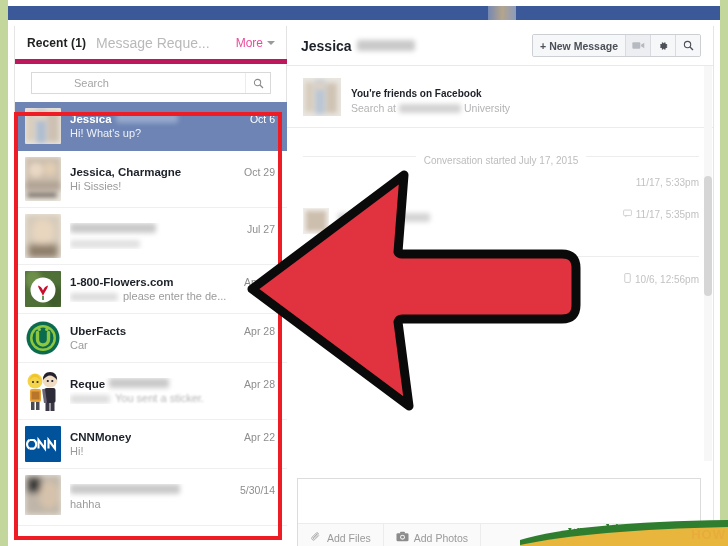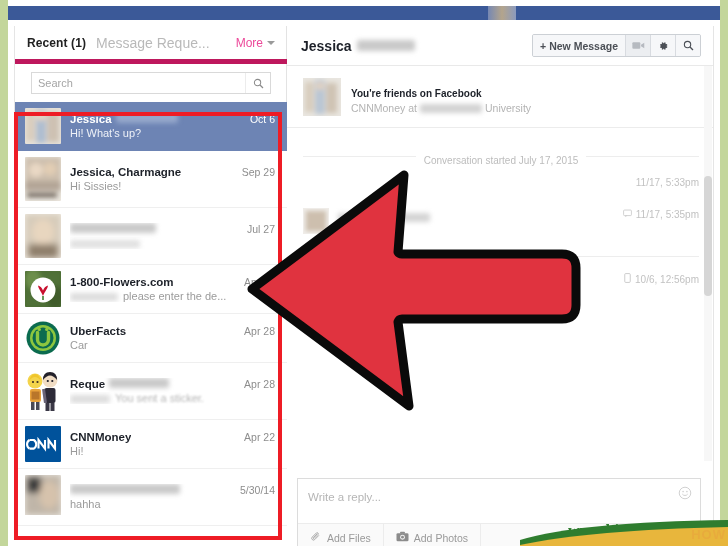--- a/index.html
+++ b/index.html
@@ -127,20 +127,21 @@
     box-sizing: border-box;
   }
   .search-box {
     flex: 1;
     height: 22px;
     border: 1px solid #d9d9d9;
     background: #fff;
     display: flex;
     align-items: center;
     box-sizing: border-box;
+    padding-left: 36px;
   }
   .search-box input {
     flex: 1;
     border: none;
     outline: none;
     font-family: "Liberation Sans", sans-serif;
     font-size: 11px;
     color: #555;
     padding: 0 6px;
     background: transparent;
@@ -595,21 +596,21 @@
                 </g>
         <defs>
                   <filter id="f2">
                     <feGaussianBlur stdDeviation="2.8"></feGaussianBlur>
                   </filter>
                 </defs>
               </svg></div>
             <div class="conv-body">
               <div class="conv-line1">
                 <span class="conv-name">Jessica, Charmagne</span>
-                <span class="conv-date" style="margin-left: auto;">Sep 29</span>
+                <span class="conv-date" style="margin-left: auto;">Oct 29</span>
               </div>
               <div class="conv-snip">Hi Sissies!</div>
             </div>
           </div>
           <div class="conv-row tall">
             <div class="av" style="height: 44px; flex-basis: 36px;"><svg width="36" height="44" viewBox="0 0 36 44">
                 <rect width="36" height="44" fill="#efeae1"></rect>
         <g filter="url(#f3)">
                   <rect x="0" y="0" width="36" height="44" fill="#d6cbba"></rect>
         <ellipse cx="18" cy="18" rx="11" ry="13" fill="#e8d6bf"></ellipse>
@@ -793,21 +794,21 @@
               <defs>
                   <filter id="bl1">
                     <feGaussianBlur stdDeviation="2.4"></feGaussianBlur>
                   </filter>
                 </defs>
             </svg>
           </div>
           <div style="flex:1;min-width:0;">
             <div class="friend-t1">You're friends on Facebook</div>
             <div class="friend-t2">
-              <span>CNNMoney at</span>
+              <span>Search at</span>
               <span class="blur-line" id="school-blur" style="width:62px;height:9px;background:#d2d2d2;"></span>
               <span>University</span>
             </div>
           </div>
         </div>
 
         <div class="divider-date" style="margin-top:22px;">
           <span class="ln"></span>
           <span class="tx">Conversation started July 17, 2015</span>
         </div>
@@ -888,31 +889,20 @@
             <span>10/6, 12:56pm</span>
           </div>
         </div>
       </div>
 
       <div class="scroll-track">
         <div class="scroll-thumb" style="top:110px;right:0;"></div>
       </div>
 
       <div class="composer">
-        <div class="composer-top">
-          <span class="composer-ph">Write a reply...</span>
-          <span class="emoji-btn">
-            <svg width="14" height="14" viewBox="0 0 16 16" aria-hidden="true">
-              <circle cx="8" cy="8" r="6.6" fill="none" stroke="#cfcfcf" stroke-width="1.1"></circle>
-              <circle cx="5.8" cy="6.4" r=".9" fill="#cfcfcf"></circle>
-              <circle cx="10.2" cy="6.4" r=".9" fill="#cfcfcf"></circle>
-              <path d="M5.2 9.6a3.4 3.4 0 005.6 0" fill="none" stroke="#cfcfcf" stroke-width="1.1" stroke-linecap="round"></path>
-            </svg>
-          </span>
-        </div>
         <div class="composer-bar">
           <span class="cb-item">
             <span>
               <svg width="12" height="12" viewBox="0 0 16 16" aria-hidden="true">
                 <path d="M11.5 6.2 L6.3 11.4a2.3 2.3 0 01-3.3-3.3L8.6 2.5a1.5 1.5 0 012.1 2.1L5.4 9.9a.7.7 0 01-1-1l5-5" fill="none" stroke="#a3a3a3" stroke-width="1.2" stroke-linecap="round"></path>
               </svg>
             </span>
             <span>Add Files</span>
           </span>
           <span class="cb-item">

